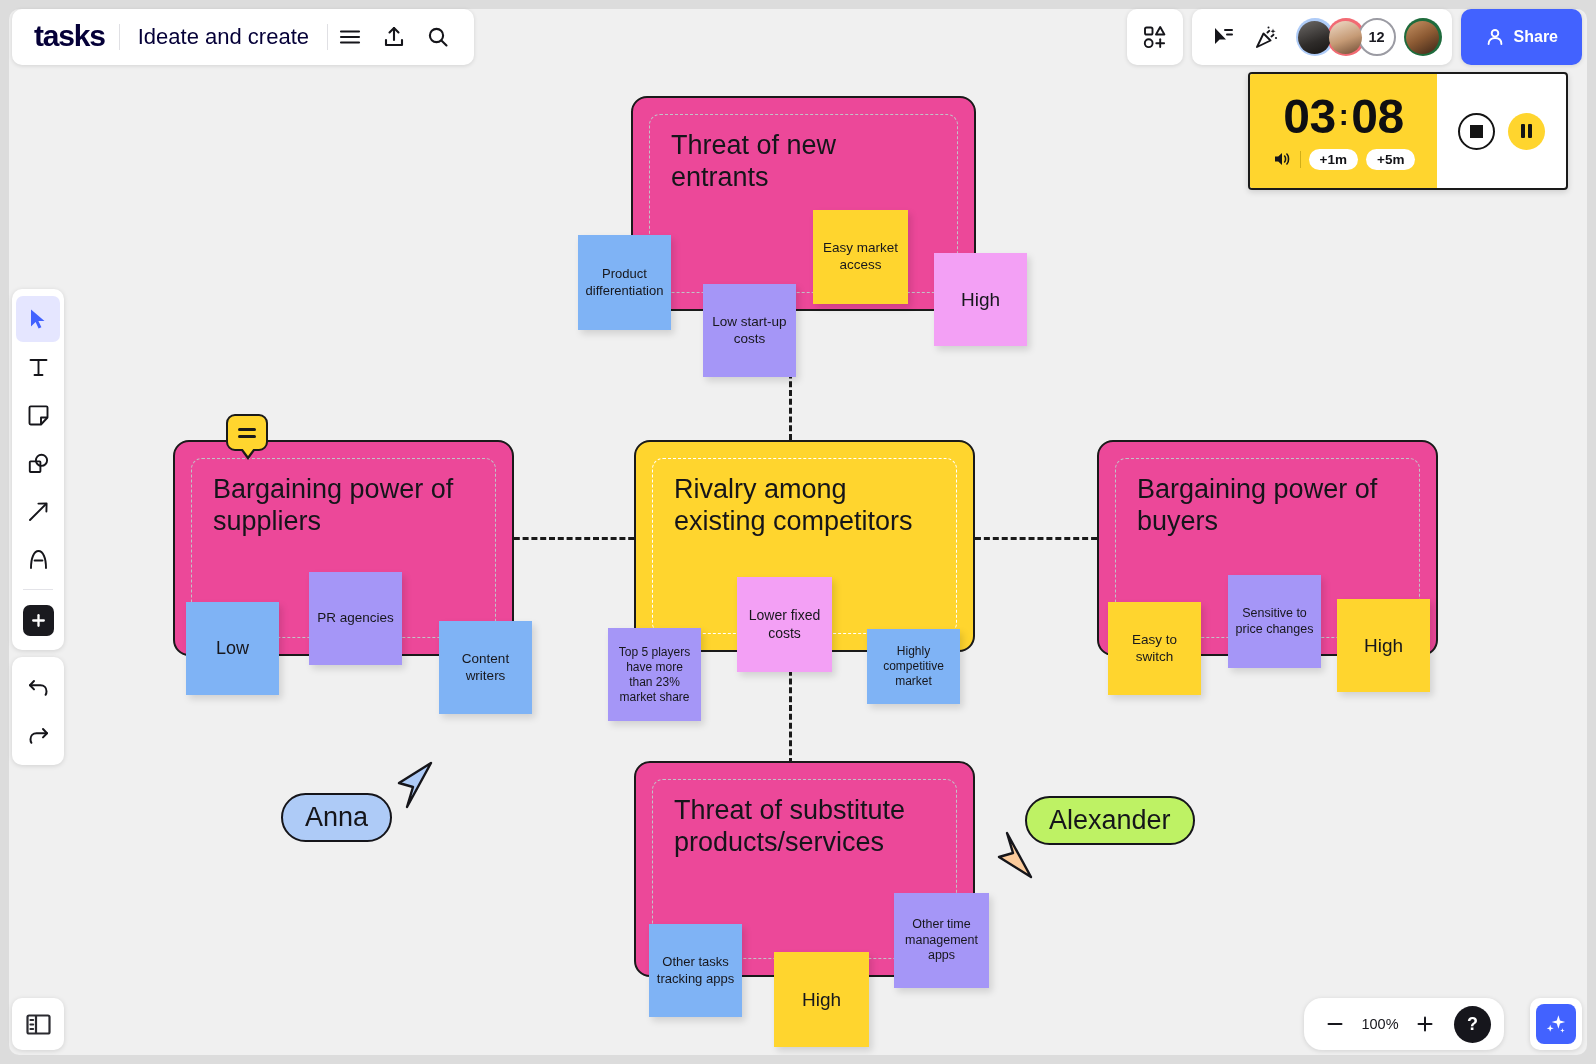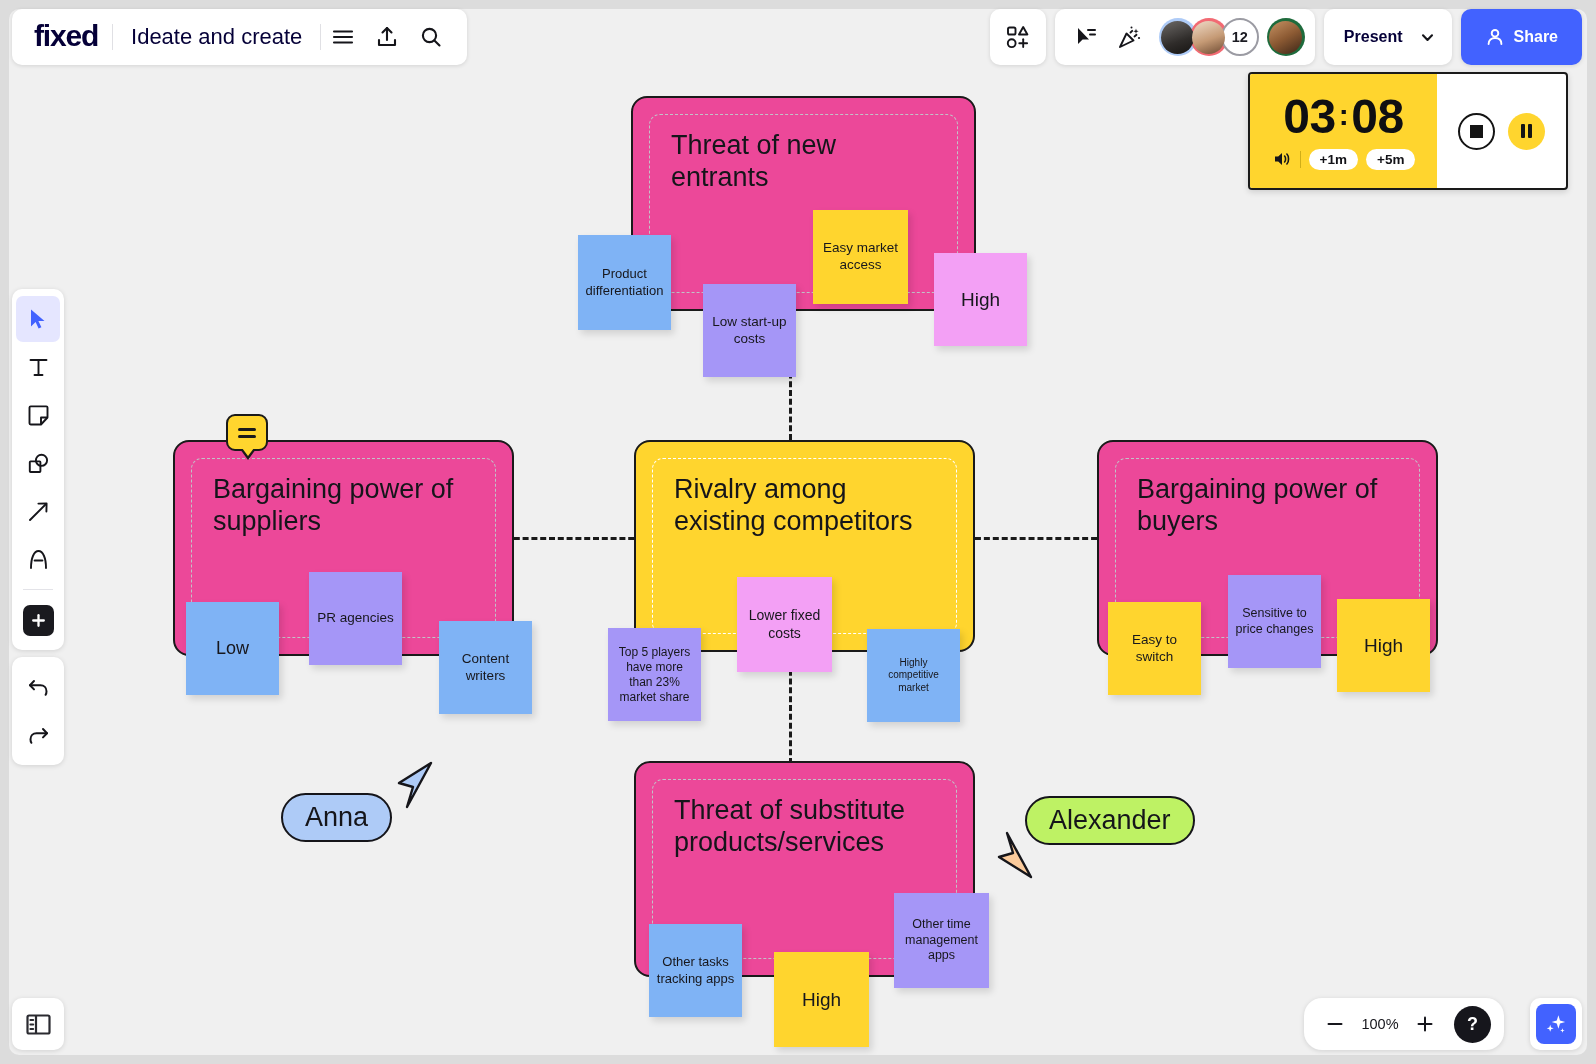--- a/index.html
+++ b/index.html
@@ -334,21 +334,21 @@
     <div id="stickies-layer">
         <div class="sticky" style="left: 569px; top: 226px; width: 93px; height: 95px; background: rgb(127, 179, 245); font-size: 13px;">Product differentiation</div>
         <div class="sticky" style="left: 804px; top: 201px; width: 95px; height: 94px; background: rgb(255, 213, 46); font-size: 13.5px;">Easy market access</div>
         <div class="sticky" style="left: 694px; top: 275px; width: 93px; height: 93px; background: rgb(165, 150, 247); font-size: 13.5px;">Low start-up costs</div>
         <div class="sticky" style="left: 925px; top: 244px; width: 93px; height: 93px; background: rgb(243, 160, 245); font-size: 19px;">High</div>
         <div class="sticky" style="left: 177px; top: 593px; width: 93px; height: 93px; background: rgb(127, 179, 245); font-size: 18px;">Low</div>
         <div class="sticky" style="left: 300px; top: 563px; width: 93px; height: 93px; background: rgb(165, 150, 247); font-size: 13.5px;">PR agencies</div>
         <div class="sticky" style="left: 430px; top: 612px; width: 93px; height: 93px; background: rgb(127, 179, 245); font-size: 13.5px;">Content writers</div>
         <div class="sticky" style="left: 599px; top: 619px; width: 93px; height: 93px; background: rgb(165, 150, 247); font-size: 12px;">Top 5 players have more than 23% market share</div>
         <div class="sticky" style="left: 728px; top: 568px; width: 95px; height: 95px; background: rgb(243, 160, 245); font-size: 14px;">Lower fixed costs</div>
-        <div class="sticky" style="left: 858px; top: 620px; width: 93px; height: 93px; background: rgb(127, 179, 245); font-size: 10px;">Highly competitive market</div>
+        <div class="sticky" style="left: 858px; top: 620px; width: 93px; height: 75px; background: rgb(127, 179, 245); font-size: 12px;">Highly competitive market</div>
         <div class="sticky" style="left: 1099px; top: 593px; width: 93px; height: 93px; background: rgb(255, 213, 46); font-size: 13.5px;">Easy to switch</div>
         <div class="sticky" style="left: 1219px; top: 566px; width: 93px; height: 93px; background: rgb(165, 150, 247); font-size: 12.5px;">Sensitive to price changes</div>
         <div class="sticky" style="left: 1328px; top: 590px; width: 93px; height: 93px; background: rgb(255, 213, 46); font-size: 19px;">High</div>
         <div class="sticky" style="left: 640px; top: 915px; width: 93px; height: 93px; background: rgb(127, 179, 245); font-size: 13px;">Other tasks tracking apps</div>
         <div class="sticky" style="left: 765px; top: 943px; width: 95px; height: 95px; background: rgb(255, 213, 46); font-size: 19px;">High</div>
         <div class="sticky" style="left: 885px; top: 884px; width: 95px; height: 95px; background: rgb(165, 150, 247); font-size: 12.5px;">Other time management apps</div>
       </div>
 
     <div class="comment-badge" style="left:217px; top:405px;">
       <span class="cb-line"></span>
@@ -365,21 +365,21 @@
     <div class="cursor-wrap" style="left:0; top:0;">
       <svg width="46" height="54" viewBox="0 0 46 54" style="position:absolute;left:988px;top:822px;">
         <path d="M12 2 L36 46 L30 26 L44 22 Z" fill="#fbcb9c" stroke="#15151a" stroke-width="2.4" stroke-linejoin="round" transform="rotate(180 23 24)"></path>
       </svg>
       <div class="cursor-name" style="left:1016px; top:787px; background:#bef264;">Alexander</div>
     </div>
 
   </div>
 
   <div class="topbar-left">
-    <div class="miro-logo">fixed</div>
+    <div class="miro-logo">tasks</div>
     <div class="vdiv"></div>
     <div class="board-title">Ideate and create</div>
     <div class="vdiv"></div>
     <div class="tb-icon">
       <svg width="24" height="24" viewBox="0 0 24 24">
         <g stroke="#15151a" stroke-width="2.1" stroke-linecap="round">
           <line x1="3" y1="6.5" x2="21" y2="6.5"></line>
           <line x1="3" y1="12" x2="21" y2="12"></line>
           <line x1="3" y1="17.5" x2="21" y2="17.5"></line>
         </g>
@@ -446,28 +446,20 @@
         <span class="ring" style="background:#f26a73;">
           <span class="face b"></span>
         </span>
         <span class="count-bub">12</span>
         <span class="ring" style="background:#1e6b3c; margin-left:8px;">
           <span class="face c"></span>
         </span>
       </div>
     </div>
 
-    <div class="present-btn">
-      <span class="present-label">Present</span>
-      <span style="display:flex;padding:0 8px;">
-        <svg width="17" height="17" viewBox="0 0 17 17">
-          <path d="M4 6.3 L8.5 11 L13 6.3" stroke="#15151a" stroke-width="2.1" fill="none" stroke-linecap="round" stroke-linejoin="round"></path>
-        </svg>
-      </span>
-    </div>
 
     <div class="share-btn">
       <span style="display:flex;">
         <svg width="20" height="20" viewBox="0 0 20 20">
           <circle cx="10" cy="6.3" r="3.3" fill="none" stroke="#fff" stroke-width="1.9"></circle>
           <path d="M3.6 17 C3.6 12.8 6.5 11 10 11 C13.5 11 16.4 12.8 16.4 17" fill="none" stroke="#fff" stroke-width="1.9" stroke-linecap="round"></path>
         </svg>
       </span>
       <span>Share</span>
     </div>

